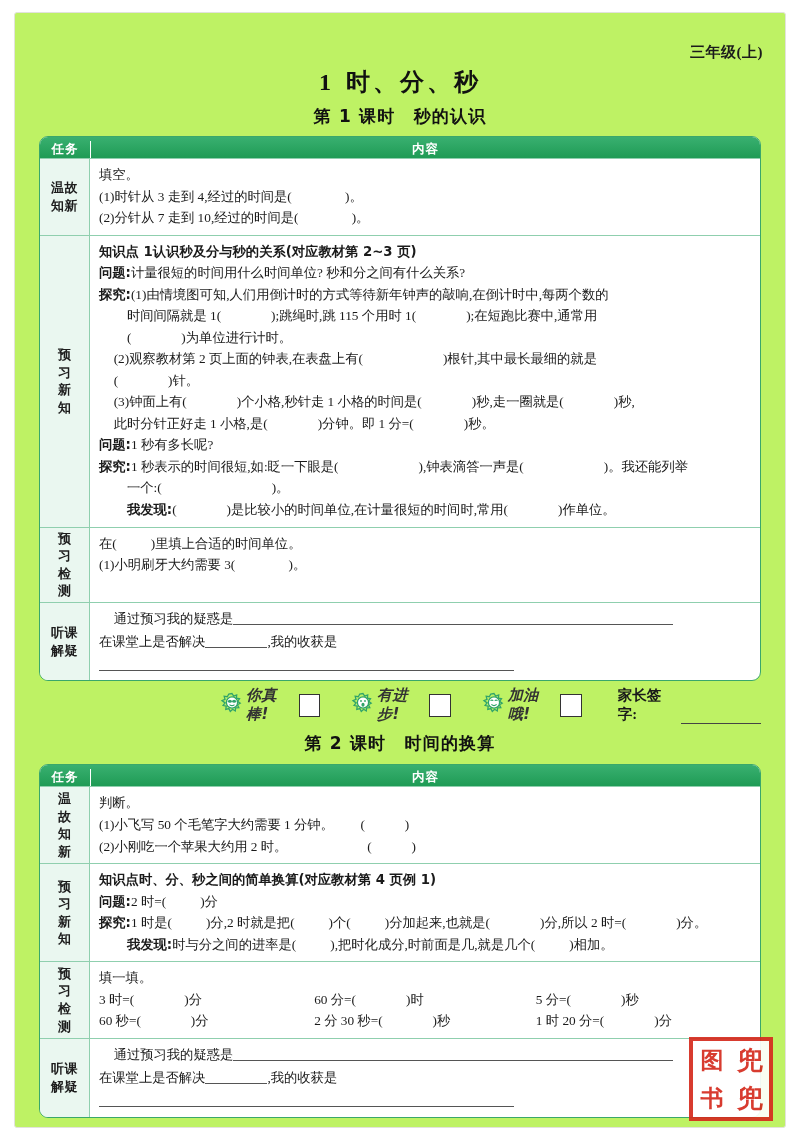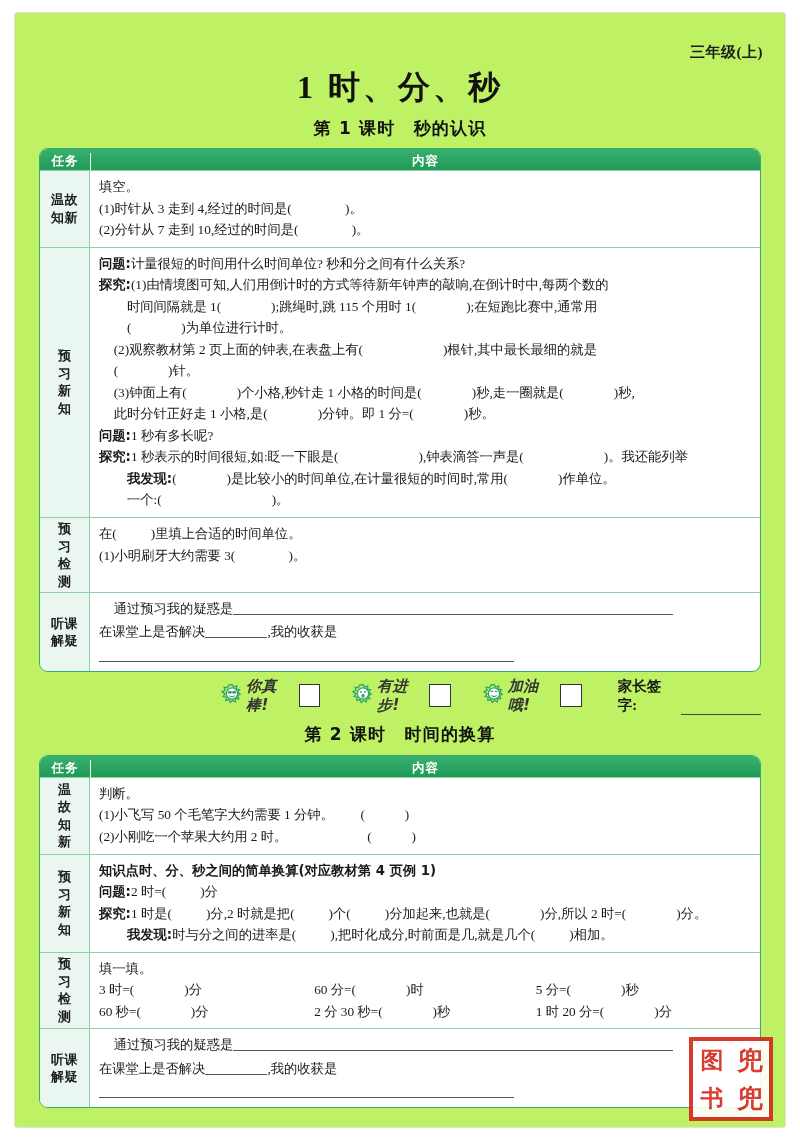--- a/index.html
+++ b/index.html
@@ -31,21 +31,21 @@
   .grade-line {
     text-align: right;
     font-size: 15px;
     font-weight: 600;
     padding: 30px 22px 0 0;
     letter-spacing: 0.5px;
     color: #1b1b1b;
   }
   .chapter-title {
     text-align: center;
-    font-size: 32px;
+    font-size: 24px;
     font-weight: bold;
     letter-spacing: 3px;
     margin-top: 4px;
     color: #111;
     font-family: "DejaVu Sans", "Liberation Sans", sans-serif;
   }
   .chapter-title .num { margin-right: 12px; font-family: "Liberation Serif", serif; }
   .lesson-title {
     text-align: center;
     font-size: 17px;
@@ -264,20 +264,23 @@
 
     <div class="trow">
       <div class="task-cell vert">
         <span>预</span>
         <span>习</span>
         <span>新</span>
         <span>知</span>
       </div>
       <div class="content-cell">
         <p>
+          <span class="kp">知识点 1</span><span class="kp kpt">认识秒及分与秒的关系(对应教材第 2~3 页)</span>
+        </p>
+        <p>
           <span class="lbl">问题:</span><span>计量很短的时间用什么时间单位? 秒和分之间有什么关系?</span>
         </p>
         <p>
           <span class="lbl">探究:</span><span>(1)由情境图可知,人们用倒计时的方式等待新年钟声的敲响,在倒计时中,每两个数的</span>
         </p>
         <p class="indent1">
           <span>时间间隔就是 1(</span><span class="blank-m"></span><span>);跳绳时,跳 115 个用时 1(</span><span class="blank-m"></span><span>);在短跑比赛中,通常用</span>
         </p>
         <p class="indent1">
           <span>(</span><span class="blank-m"></span><span>)为单位进行计时。</span>
@@ -294,24 +297,24 @@
         <p class="indent2">
           <span>此时分针正好走 1 小格,是(</span><span class="blank-m"></span><span>)分钟。即 1 分=(</span><span class="blank-m"></span><span>)秒。</span>
         </p>
         <p>
           <span class="lbl">问题:</span><span>1 秒有多长呢?</span>
         </p>
         <p>
           <span class="lbl">探究:</span><span>1 秒表示的时间很短,如:眨一下眼是(</span><span class="blank-l"></span><span>),钟表滴答一声是(</span><span class="blank-l"></span><span>)。我还能列举</span>
         </p>
         <p class="indent1">
+          <span>一个:(</span><span class="blank-xl"></span><span>)。</span>
+        </p>
+        <p class="indent1">
           <span class="lbl">我发现:</span><span>(</span><span class="blank-m"></span><span>)是比较小的时间单位,在计量很短的时间时,常用(</span><span class="blank-m"></span><span>)作单位。</span>
-        </p>
-        <p class="indent1">
-          <span>一个:(</span><span class="blank-xl"></span><span>)。</span>
         </p>
       </div>
     </div>
 
     <div class="trow">
       <div class="task-cell vert">
         <span>预</span>
         <span>习</span>
         <span>检</span>
         <span>测</span>

